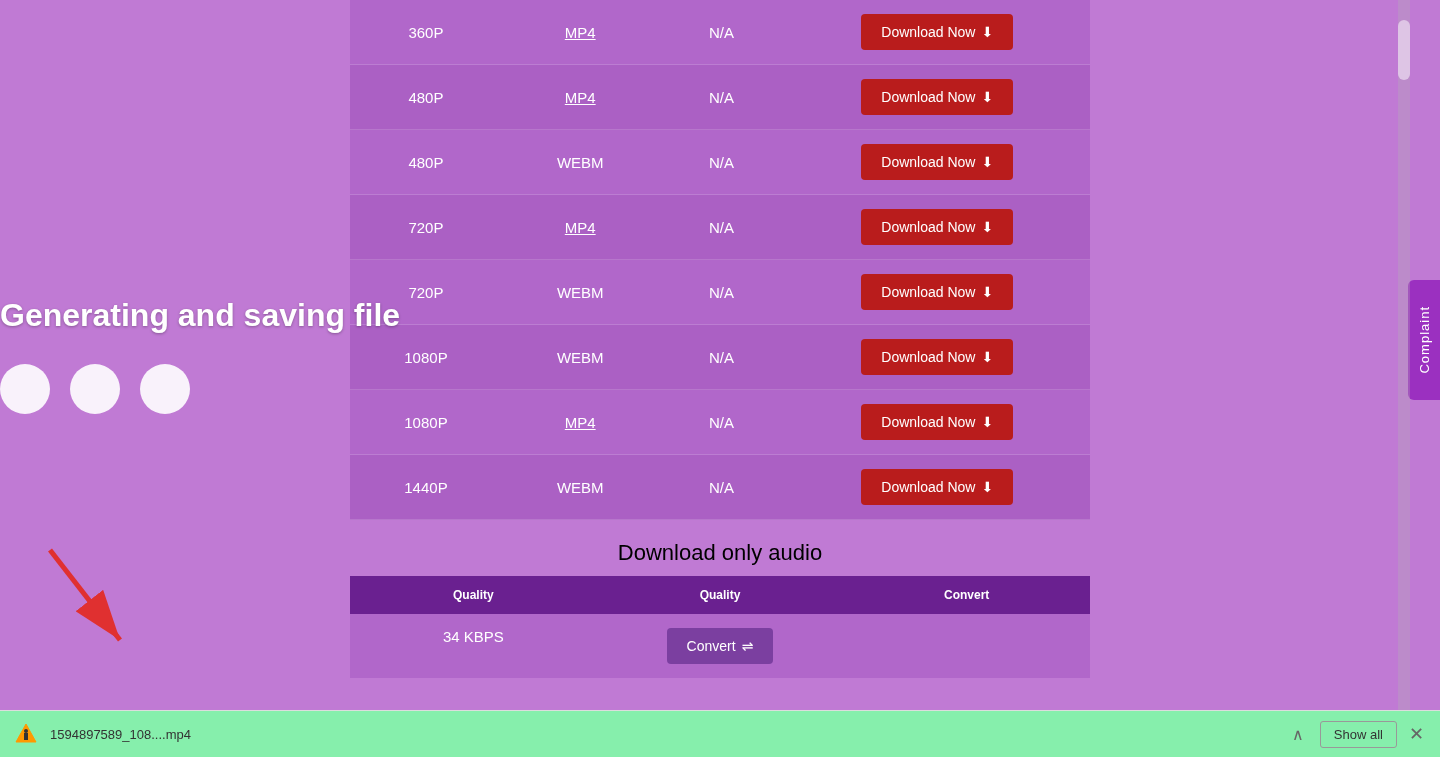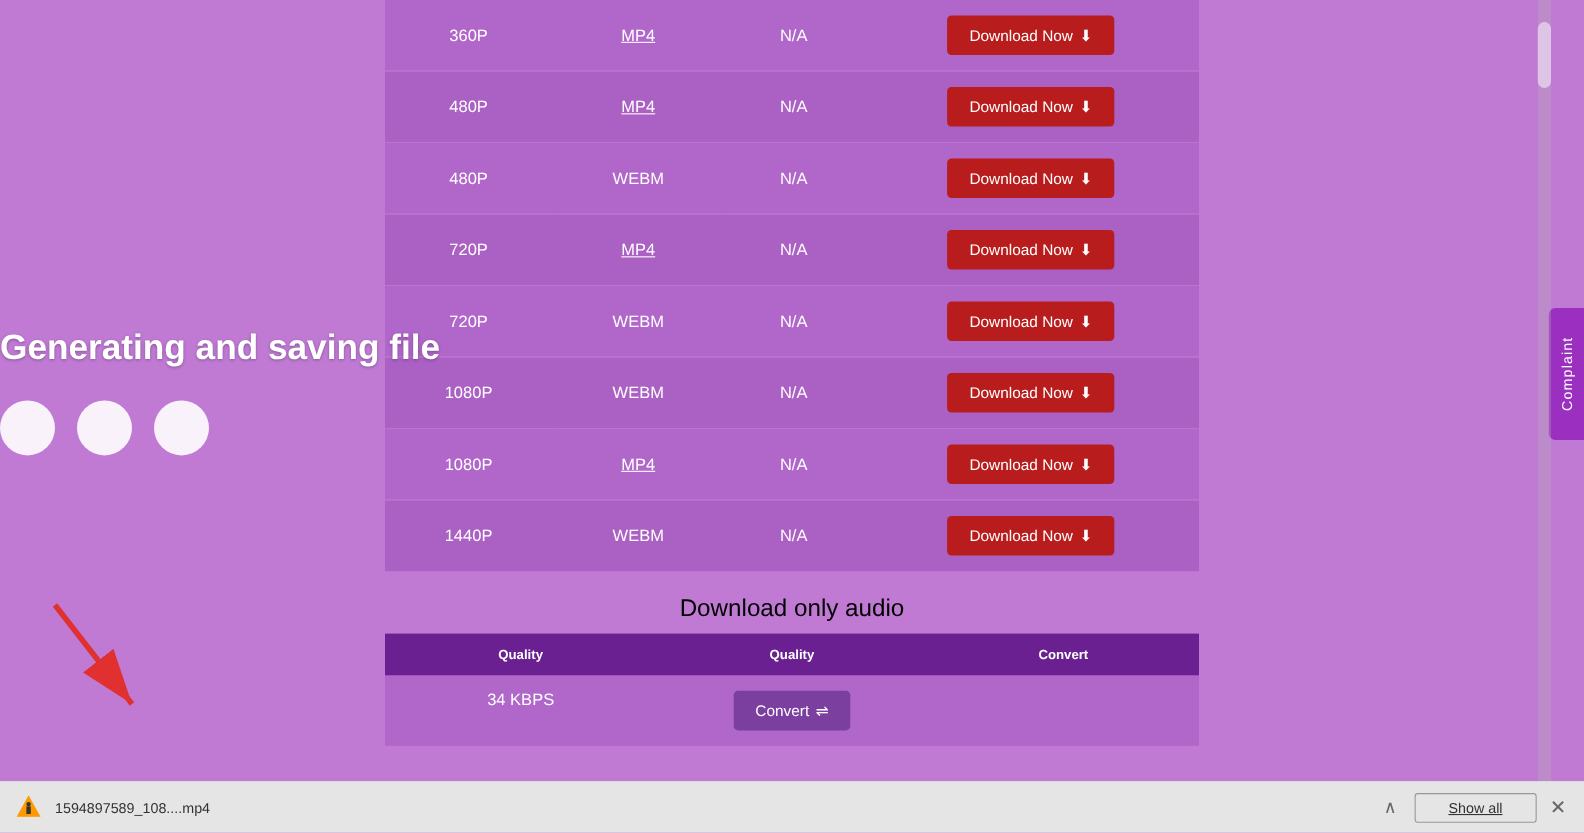--- a/index.html
+++ b/index.html
@@ -212,21 +212,21 @@
       top: 20px;
     }
 
     
     .download-bar {
       position: absolute;
       bottom: 0;
       left: 0;
       width: 100%;
       height: 47px;
-      background: #e5e5e5;
+      background: #86efac;
       border-top: 1px solid #ddd;
       display: flex;
       align-items: center;
       padding: 0 12px;
       gap: 10px;
       z-index: 30;
     }
 
     .download-bar-icon {
       width: 28px;
@@ -267,26 +267,25 @@
     .download-bar-actions {
       display: flex;
       align-items: center;
       gap: 8px;
       margin-left: auto;
     }
 
     .show-all-btn {
       background: none;
       border: 1px solid #999;
-      padding: 5px 30px;
+      padding: 5px 13px;
       font-size: 13px;
       color: #333;
       cursor: pointer;
       border-radius: 3px;
-      text-decoration: underline;
     }
 
     .close-btn {
       background: none;
       border: none;
       font-size: 18px;
       color: #666;
       cursor: pointer;
       padding: 0 4px;
     }

